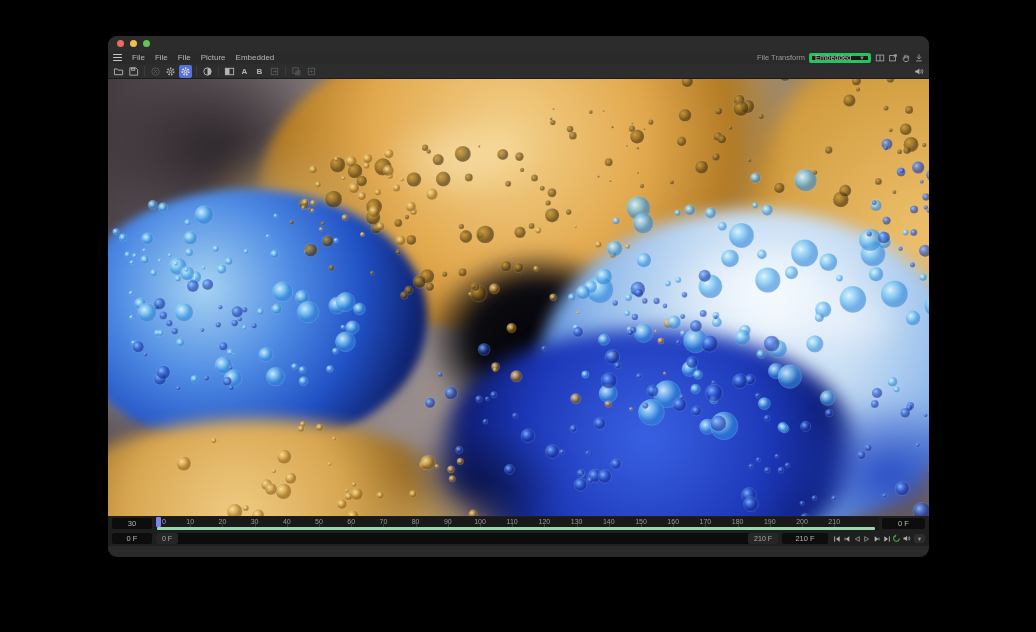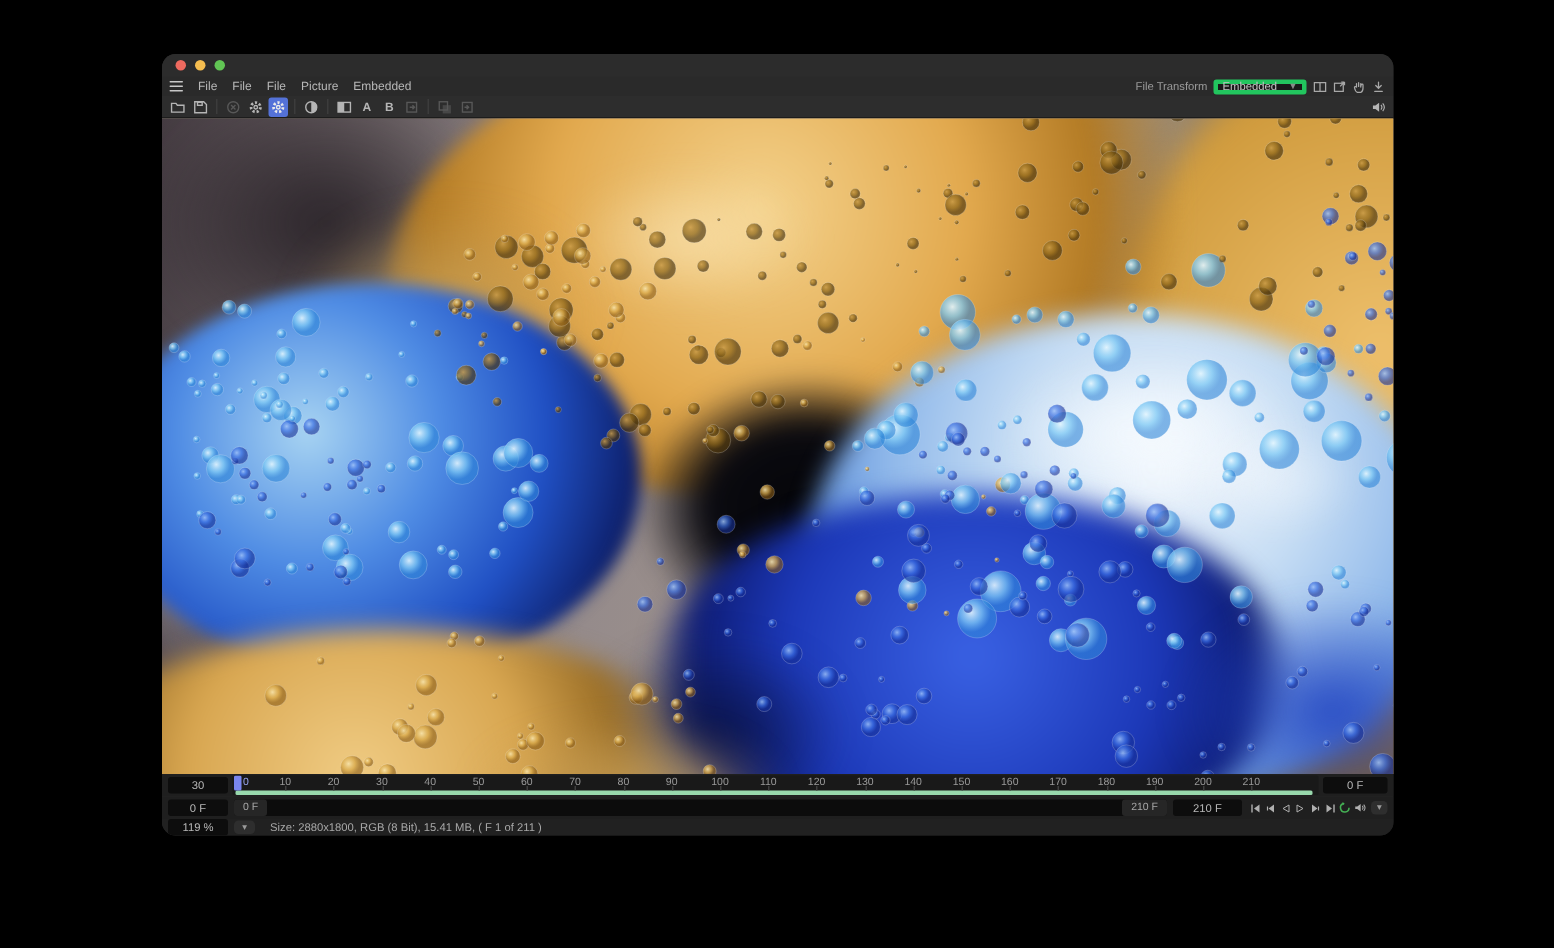--- a/index.html
+++ b/index.html
@@ -857,19 +857,14 @@
       <div class="tr-btn">
           <svg width="9" height="9" viewBox="0 0 12 12">
             <path d="M2 4.8h1.8L6.8 2.6v6.8L3.8 7.2H2z" fill="currentColor"></path>
             <path d="M8.2 4.3a2.6 2.6 0 010 3.4M9.5 3.2a4.3 4.3 0 010 5.6" fill="none" stroke="currentColor" stroke-width=".9"></path>
           </svg>
         </div>
       <div class="tr-opts">▼</div>
     </div>
   </div>
 
-  <div class="status-row">
-    <div class="field-box box-40">119 %</div>
-    <div class="zoom-chevron">▼</div>
-    <div class="status-text">Size: 2880x1800, RGB (8 Bit), 15.41 MB,  ( F 1 of 211 )</div>
-  </div>
 
 </div>
 
 </body></html>

